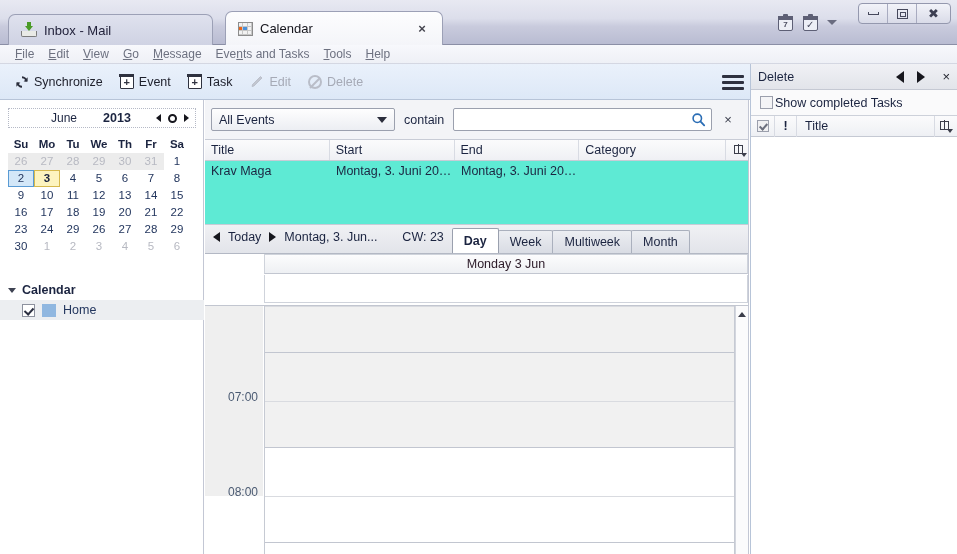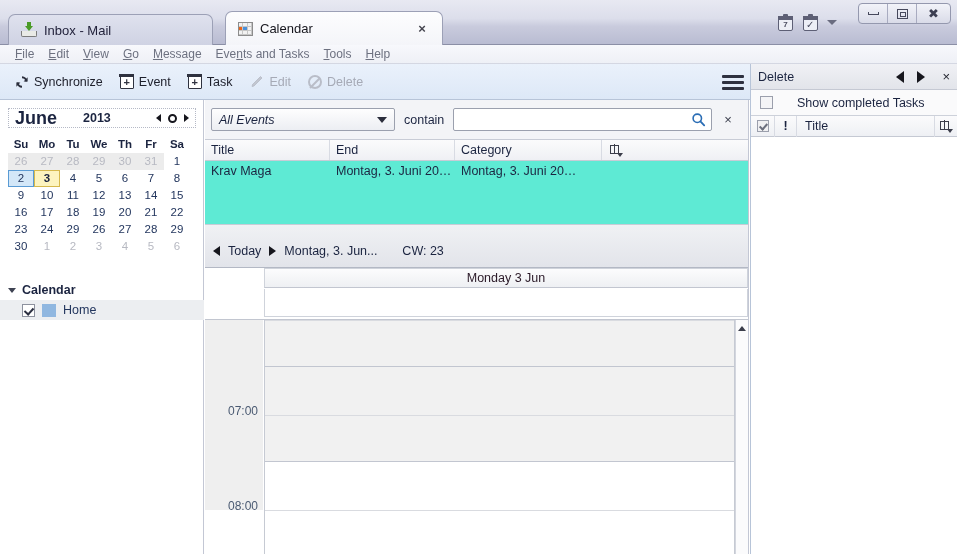--- a/index.html
+++ b/index.html
@@ -177,21 +177,21 @@
     background: #fff; border-right: 1px solid #c3c7d4;
   }
   .minical {
     position: absolute; left: 8px; top: 8px; width: 188px;
   }
   .mc-head {
     height: 20px; display: flex; align-items: center;
     border: 1px dotted #b5b9c6;
     padding: 0 6px; gap: 4px;
   }
-  .mc-month { font-weight: bold; font-size: 18px; color: #1b2440; }
+  .mc-month { font-weight: normal; font-size: 12px; color: #1b2440; margin-left: 36px; }
   .mc-year { font-weight: bold; font-size: 12.5px; color: #1b2440; margin-left: 22px; }
   .mc-navs { margin-left: auto; display: flex; align-items: center; gap: 7px; }
   .mc-prev, .mc-next { width: 0; height: 0; cursor: pointer; }
   .mc-prev { border-top: 4px solid transparent; border-bottom: 4px solid transparent; border-right: 5px solid #15151c; }
   .mc-next { border-top: 4px solid transparent; border-bottom: 4px solid transparent; border-left: 5px solid #15151c; }
   .mc-today { width: 9px; height: 9px; border: 2px solid #15151c; border-radius: 50%; cursor: pointer; }
   .mc-grid { width: 188px; margin-top: 8px; }
   .mc-row { display: flex; height: 17px; }
   .mc-cell {
     width: 26px; text-align: center; line-height: 17px; font-size: 11.5px;
@@ -234,21 +234,21 @@
     background: #fff; border-right: 1px solid #c3c7d4;
   }
   .filterbar {
     position: relative; height: 40px; background: #f3f4f7;
     border-bottom: 1px solid #c8ccd6;
     display: flex; align-items: center; padding: 0 6px; gap: 9px;
   }
   .fsel {
     width: 184px; height: 23px; background: linear-gradient(to bottom, #fefefe, #eceef3);
     border: 1px solid #9ba0ae; border-radius: 2px;
-    display: flex; align-items: center; padding: 0 7px; font-size: 12.5px; color: #1b2440; cursor: pointer; font-style: italic;
+    display: flex; align-items: center; padding: 0 7px; font-size: 12.5px; color: #1b2440; cursor: pointer;
   }
   .fsel .caret { margin-left: auto; width: 0; height: 0; border-left: 5px solid transparent; border-right: 5px solid transparent; border-top: 6px solid #2b2e3c; }
   .contain-lbl { font-size: 12.5px; color: #1b2440; }
   .fsearch {
     position: relative; width: 259px; height: 23px; background: #fff;
     border: 1px solid #9ba0ae; border-radius: 2px; display: flex; align-items: center; padding: 0 6px;
   }
   .fsearch input {
     border: none; outline: none; width: 100%; font-size: 12.5px; font-family: inherit; color: #1b2440; background: transparent;
   }
@@ -263,21 +263,21 @@
   .evt-head .colpick { width: 22px; border-right: none; display: flex; align-items: center; justify-content: center; cursor: pointer; }
   .evt-body { height: 63px; background: #5eead4; }
   .evt-row { display: flex; height: 21px; font-size: 12.5px; color: #1b2440; cursor: pointer; }
   .evt-row .col { padding-left: 6px; line-height: 21px; overflow: hidden; white-space: nowrap; text-overflow: ellipsis; }
   .c-title { width: 125px; }
   .c-start { width: 125px; }
   .c-end { width: 125px; }
   .c-cat { width: 147px; }
 
   .navbar {
-    display: flex; align-items: flex-end; height: 44px;
+    display: flex; align-items: flex-end; height: 30px;
     background: linear-gradient(to bottom, #f0f1f4, #e2e4ea);
     border-top: 1px solid #c8ccd6; border-bottom: 1px solid #b3b8c4;
     padding-left: 8px;
   }
   .nav-left { display: flex; align-items: center; gap: 8px; height: 30px; padding-bottom: 2px; }
   .nv-prev { width: 0; height: 0; border-top: 5px solid transparent; border-bottom: 5px solid transparent; border-right: 7px solid #16161d; cursor: pointer; }
   .nv-next { width: 0; height: 0; border-top: 5px solid transparent; border-bottom: 5px solid transparent; border-left: 7px solid #16161d; cursor: pointer; }
   .nv-today { font-size: 12.5px; color: #1b2440; cursor: pointer; }
   .nv-date { font-size: 12.5px; color: #1b2440; width: 108px; overflow: hidden; white-space: nowrap; }
   .nv-cw { font-size: 12.5px; color: #1b2440; margin-left: 2px; }
@@ -343,21 +343,21 @@
     display: flex; align-items: center; height: 26px; padding: 0 7px;
     background: linear-gradient(to bottom, #f0f1f5, #e2e4ea);
     border-bottom: 1px solid #c5c9d3;
     font-size: 12.5px; color: #1b2440;
   }
   .th-navs { margin-left: auto; display: flex; align-items: center; gap: 13px; }
   .th-prev { width: 0; height: 0; border-top: 6px solid transparent; border-bottom: 6px solid transparent; border-right: 8px solid #16161d; cursor: pointer; }
   .th-next { width: 0; height: 0; border-top: 6px solid transparent; border-bottom: 6px solid transparent; border-left: 8px solid #16161d; cursor: pointer; }
   .th-close { font-size: 13px; color: #23252f; cursor: pointer; margin-left: 4px; }
   .tasks-showrow {
-    display: flex; align-items: center; gap: 24px; height: 26px; padding-left: 9px;
+    display: flex; align-items: center; gap: 2px; height: 26px; padding-left: 9px;
     background: #fafafb; border-bottom: 1px solid #cdd1da;
     font-size: 12.5px; color: #1b2440;
   }
   .cbox-empty { width: 13px; height: 13px; border: 1px solid #9b9fac; background: #f4f4f6; flex: none; cursor: pointer; }
   .tasks-colhdr {
     display: flex; align-items: center; height: 21px;
     background: linear-gradient(to bottom, #fbfbfc, #eef0f4);
     border-bottom: 1px solid #c5c9d3; font-size: 12.5px; color: #1b2440;
   }
   .tc { border-right: 1px solid #d8dbe3; height: 21px; display: flex; align-items: center; justify-content: center; }
@@ -599,20 +599,21 @@
             <circle cx="6.3" cy="6.3" r="4.2" fill="none" stroke="#2a6db5" stroke-width="1.6"></circle>
             <line x1="9.4" y1="9.4" x2="13.2" y2="13.4" stroke="#2a6db5" stroke-width="1.8" stroke-linecap="round"></line>
           </svg>
         </span>
       </div>
       <span class="fclear">×</span>
     </div>
 
     <div class="evt-head">
       <div class="col c-title">Title</div>
+      <div class="col c-start">Start</div>
       <div class="col c-end">End</div>
       <div class="col c-cat">Category</div>
       <div class="col colpick">
         <span class="colpick-ico">
             <span class="g"></span>
             <span class="c"></span>
           </span>
       </div>
     </div>
 
@@ -625,20 +626,26 @@
       </div>
     </div>
 
     <div class="navbar">
       <div class="nav-left">
         <span class="nv-prev"></span>
         <span class="nv-today">Today</span>
         <span class="nv-next"></span>
         <span class="nv-date">Montag, 3. Jun...</span>
         <span class="nv-cw">CW: 23</span>
+      </div>
+      <div class="viewtabs">
+        <div class="vtab active">Day</div>
+        <div class="vtab">Week</div>
+        <div class="vtab">Multiweek</div>
+        <div class="vtab">Month</div>
       </div>
     </div>
 
     <div class="dayview">
       <div class="dv-corner"></div>
       <div class="dv-dayhdr">Monday 3 Jun</div>
       <div class="dv-allday-gutter"></div>
       <div class="dv-allday"></div>
 
       <div class="dv-gridwrap">

